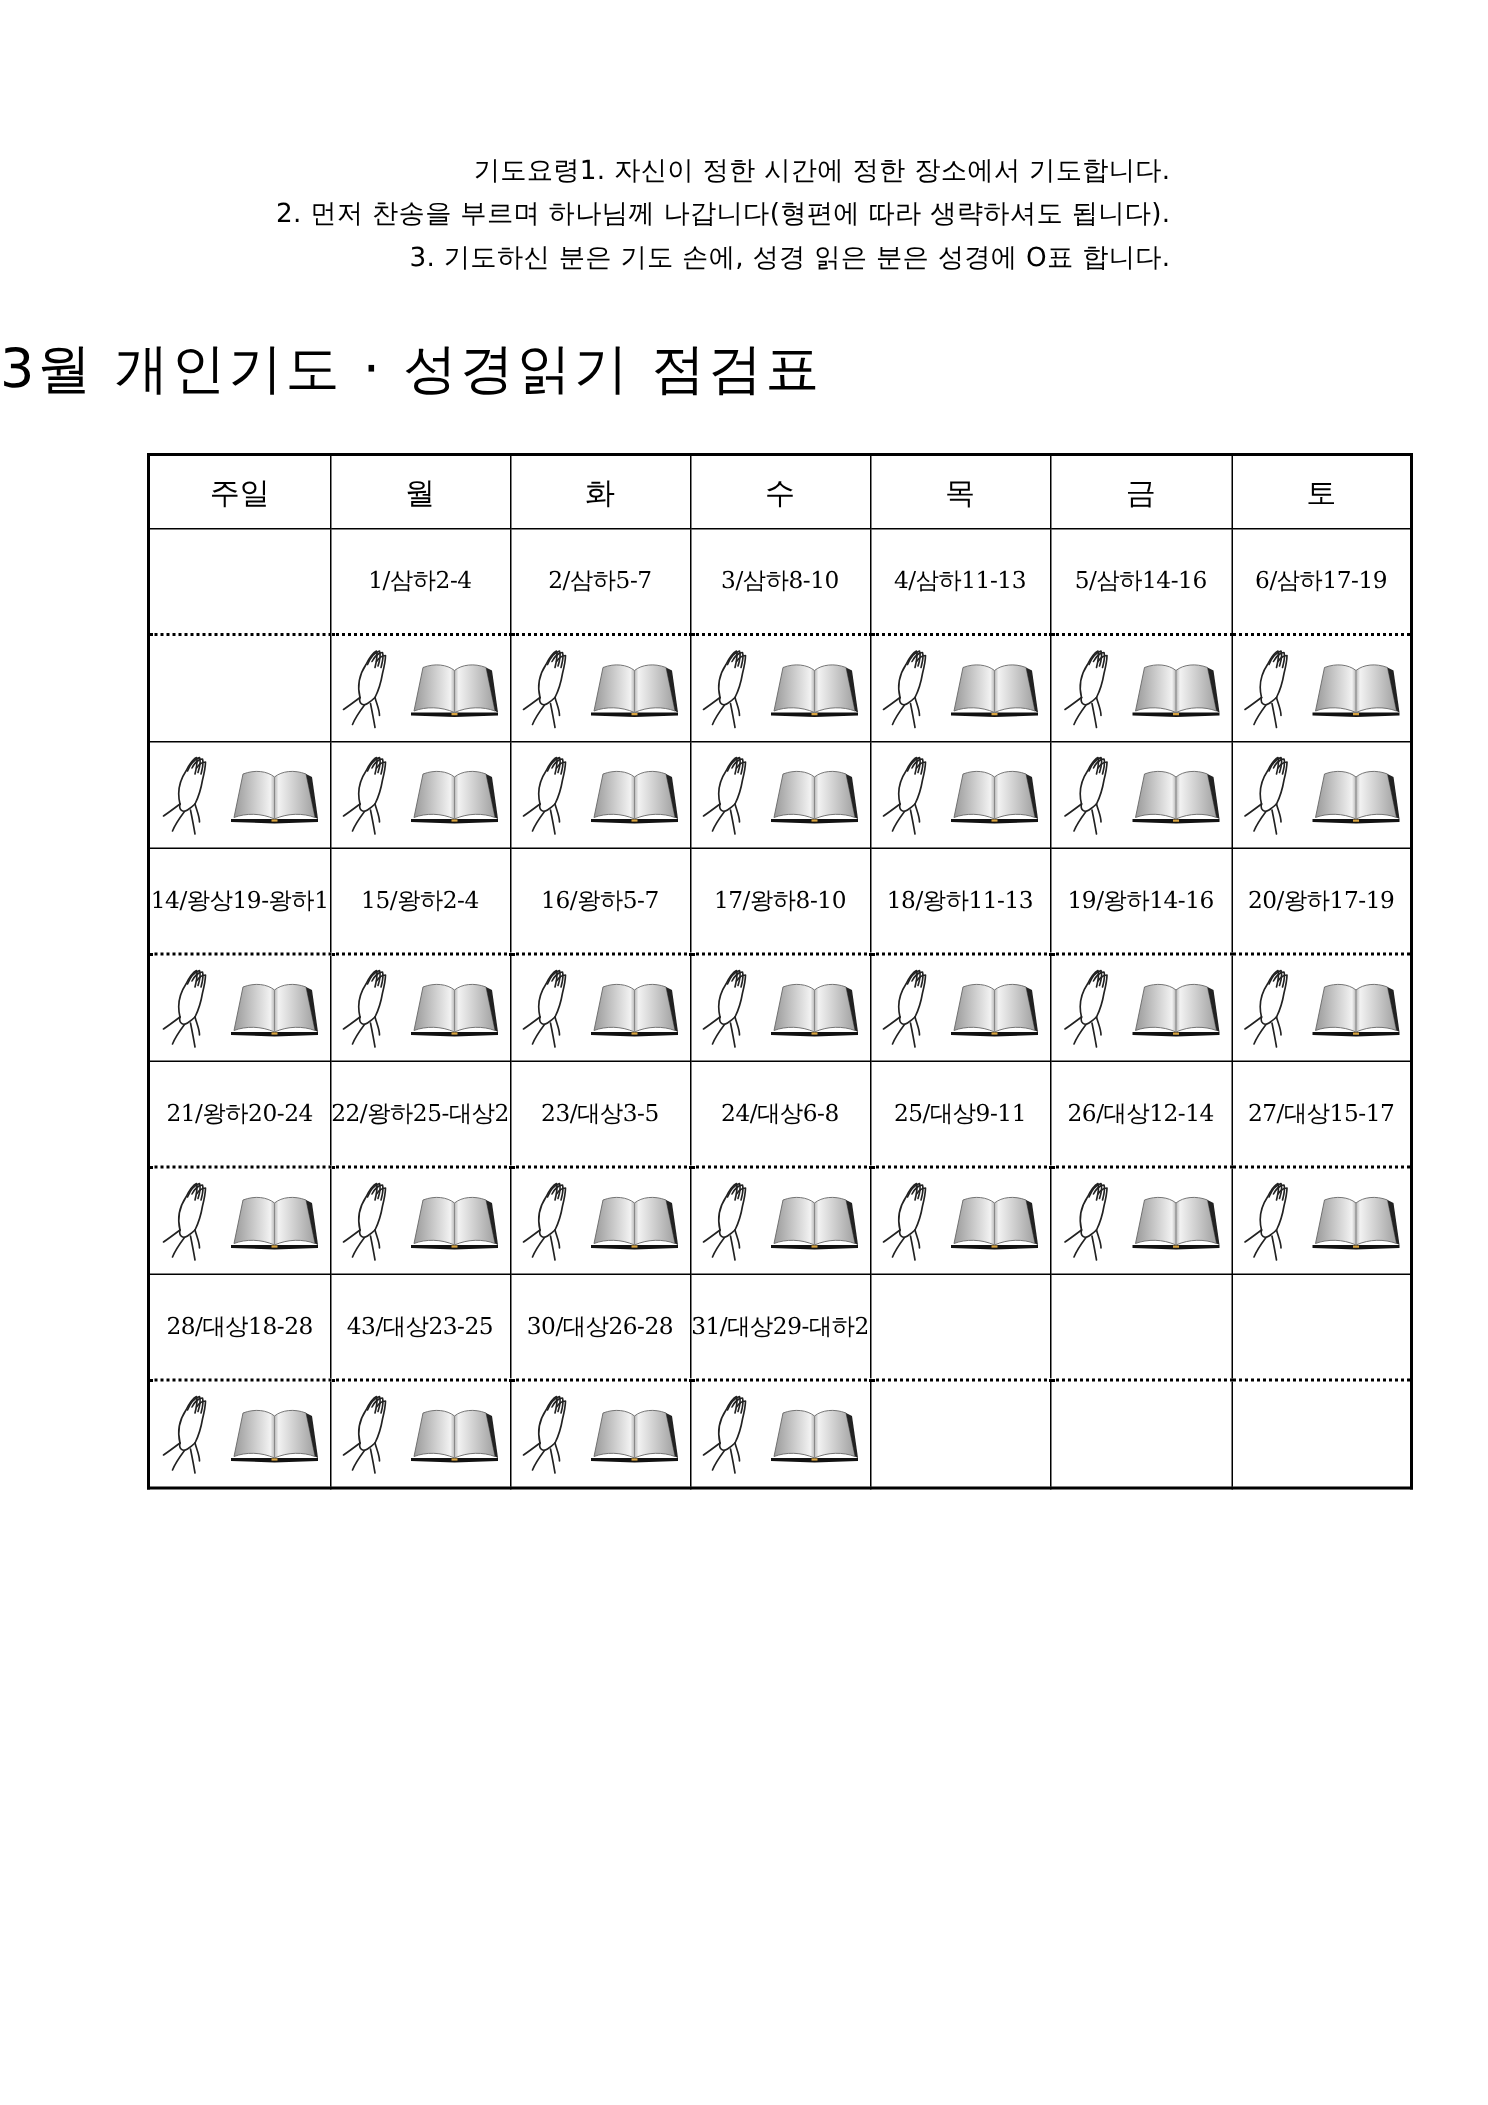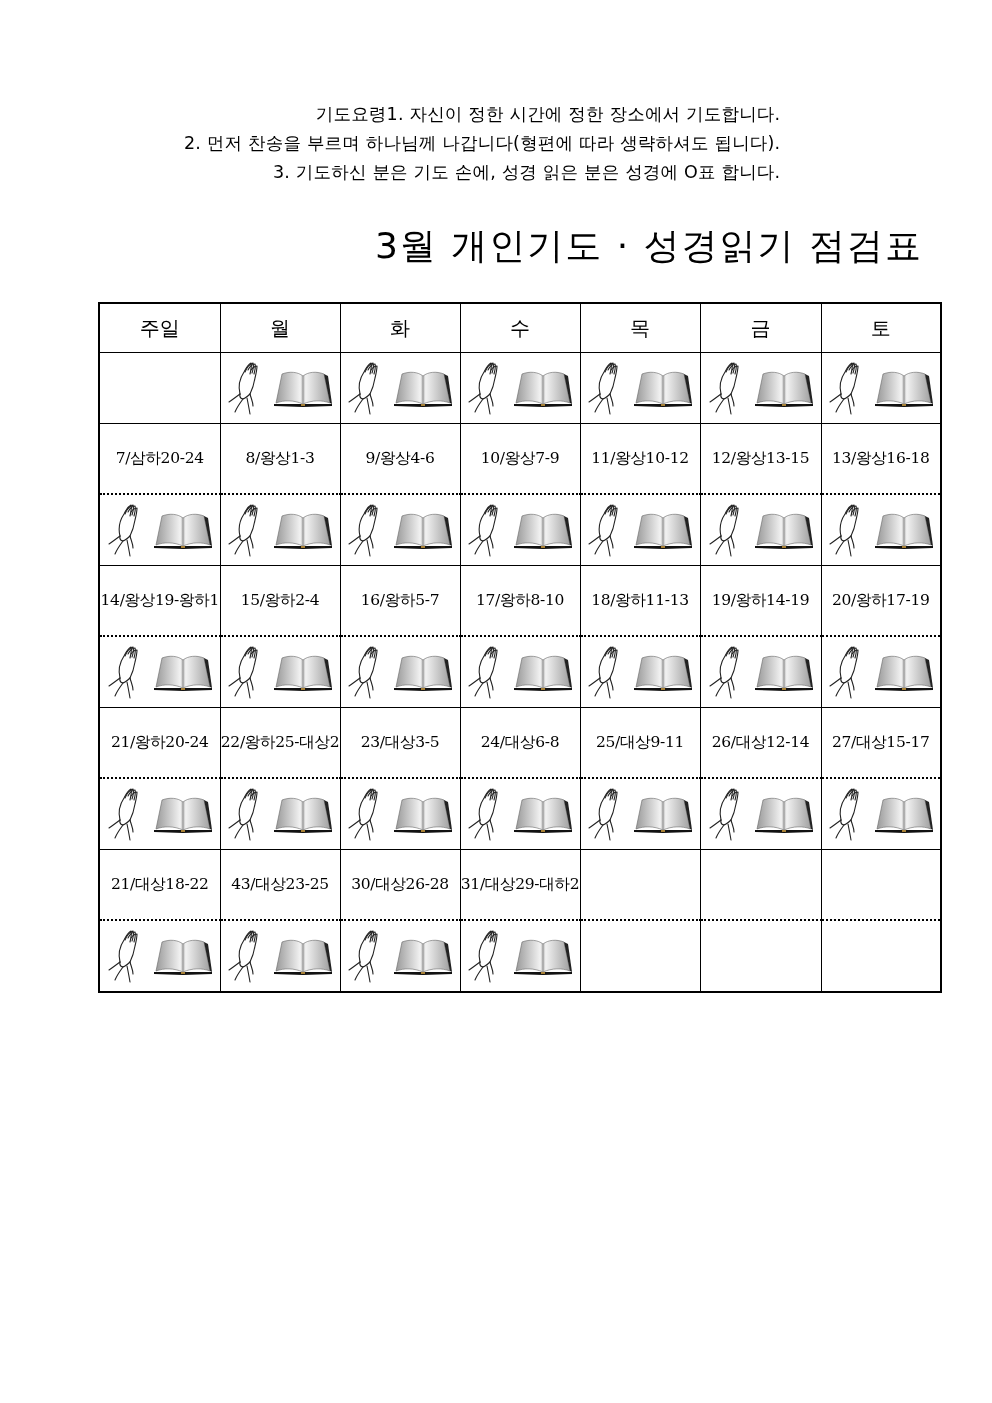--- a/index.html
+++ b/index.html
@@ -1,21 +1,21 @@
 <!DOCTYPE html>
 <html><head>
 <meta charset="utf-8">
 <style>
   html, body { margin:0; padding:0; background:#ffffff; }
   body { width:992px; height:1403px; position:relative; font-family:"DejaVu Sans", sans-serif; color:#000; overflow:hidden; }
   .instructions { position:absolute; left:94px; top:100px; font-size:17.5px; line-height:29px; letter-spacing:0.2px;text-align:right; }
   .instr-line { white-space:nowrap; height:29px; }
   .instr-label { display:inline-block; width:90px; }
   .instr-indent { display:inline-block; width:90px; }
-  .title { position:absolute; left:0; width:923px; top:222px; text-align:right; font-size:36px; letter-spacing:2px; font-family:"DejaVu Sans", sans-serif; }
+  .title { position:absolute; left:0; width:923px; top:222px; text-align:left; font-size:36px; letter-spacing:2px; font-family:"DejaVu Sans", sans-serif; }
   table.plan { position:absolute; left:98px; top:302px; border-collapse:collapse; border:2.5px solid #000; table-layout:fixed; }
   table.plan td, table.plan th { border-left:1.5px solid #000; border-right:1.5px solid #000; padding:0; text-align:center; vertical-align:middle; }
   th.dayh { height:48px; font-weight:normal; font-size:20px; border-bottom:1.5px solid #000; font-family:"DejaVu Serif", serif; }
   td.txt { height:69px; font-family:"DejaVu Serif", serif; font-size:15.5px; white-space:nowrap; overflow:hidden; border-top:1.5px solid #000; border-bottom:2px dotted #000; letter-spacing:-0.3px; }
   td.ico { height:70px; border-bottom:1.5px solid #000; }
   .icons { display:flex; align-items:center; justify-content:center; gap:6px; }
   .hands { width:40px; height:56px; }
   .book { width:62px; height:40px; }
 </style>
 </head>
@@ -45,228 +45,228 @@
       <th class="dayh">월</th>
       <th class="dayh">화</th>
       <th class="dayh">수</th>
       <th class="dayh">목</th>
       <th class="dayh">금</th>
       <th class="dayh">토</th>
     </tr>
   </thead>
   <tbody id="weeks-body">
       <tr>
-        <td class="ico"></td>
-        <td class="ico">
-  <div class="icons">
-    <svg class="hands" viewBox="0 0 40 56">
-      <g fill="none" stroke="#222" stroke-width="1.1" stroke-linecap="round" stroke-linejoin="round">
-        <path d="M14 34 C12 26 14 18 18 12 C20 8 23 4 25 3 C26 6 25 10 24 14"></path>
-        <path d="M19 12 C21 7 24 4 27 3 C28 6 27 10 26 13"></path>
-        <path d="M22 10 C24 6 27 4 29 4 C30 7 29 10 28 14"></path>
-        <path d="M25 10 C27 7 29 6 31 6 C31 10 30 14 29 18 C28 24 26 30 24 34"></path>
-        <path d="M14 34 C13 38 16 40 19 38 C22 36 24 34 24 34"></path>
-        <path d="M14 34 C10 37 6 40 3 42"></path>
-        <path d="M17 39 C14 43 11 47 9 52"></path>
-        <path d="M21 38 C22 43 23 48 24 54"></path>
-        <path d="M24 34 C25 38 27 42 27 46"></path>
-      </g>
-    </svg>
-    <svg class="book" viewBox="0 0 62 40">
-      <defs>
-        <linearGradient id="pg" x1="0" y1="0" x2="1" y2="0">
-          <stop offset="0" stop-color="#9a9a9a"></stop>
-          <stop offset="0.45" stop-color="#f2f2f2"></stop>
-          <stop offset="0.5" stop-color="#b8b8b8"></stop>
-          <stop offset="0.55" stop-color="#f2f2f2"></stop>
-          <stop offset="1" stop-color="#a0a0a0"></stop>
-        </linearGradient>
-      </defs>
-      <path d="M2 36 L31 36 L60 36 L60 38 L31 39 L2 38 Z" fill="#111"></path>
-      <path d="M4 35 L10 6 C18 3 26 4 31 8 C36 4 44 3 52 6 L58 35 C50 32 40 32 31 36 C22 32 12 32 4 35 Z" fill="url(#pg)" stroke="#666" stroke-width="0.6"></path>
-      <path d="M31 8 L31 36" stroke="#888" stroke-width="0.7"></path>
-      <path d="M58 35 L60 36 L56 8 L52 6 Z" fill="#222"></path>
-      <path d="M29 37 L33 37" stroke="#d9a441" stroke-width="1.5"></path>
-    </svg>
-  </div>
-</td>
-        <td class="ico">
-  <div class="icons">
-    <svg class="hands" viewBox="0 0 40 56">
-      <g fill="none" stroke="#222" stroke-width="1.1" stroke-linecap="round" stroke-linejoin="round">
-        <path d="M14 34 C12 26 14 18 18 12 C20 8 23 4 25 3 C26 6 25 10 24 14"></path>
-        <path d="M19 12 C21 7 24 4 27 3 C28 6 27 10 26 13"></path>
-        <path d="M22 10 C24 6 27 4 29 4 C30 7 29 10 28 14"></path>
-        <path d="M25 10 C27 7 29 6 31 6 C31 10 30 14 29 18 C28 24 26 30 24 34"></path>
-        <path d="M14 34 C13 38 16 40 19 38 C22 36 24 34 24 34"></path>
-        <path d="M14 34 C10 37 6 40 3 42"></path>
-        <path d="M17 39 C14 43 11 47 9 52"></path>
-        <path d="M21 38 C22 43 23 48 24 54"></path>
-        <path d="M24 34 C25 38 27 42 27 46"></path>
-      </g>
-    </svg>
-    <svg class="book" viewBox="0 0 62 40">
-      <defs>
-        <linearGradient id="pg" x1="0" y1="0" x2="1" y2="0">
-          <stop offset="0" stop-color="#9a9a9a"></stop>
-          <stop offset="0.45" stop-color="#f2f2f2"></stop>
-          <stop offset="0.5" stop-color="#b8b8b8"></stop>
-          <stop offset="0.55" stop-color="#f2f2f2"></stop>
-          <stop offset="1" stop-color="#a0a0a0"></stop>
-        </linearGradient>
-      </defs>
-      <path d="M2 36 L31 36 L60 36 L60 38 L31 39 L2 38 Z" fill="#111"></path>
-      <path d="M4 35 L10 6 C18 3 26 4 31 8 C36 4 44 3 52 6 L58 35 C50 32 40 32 31 36 C22 32 12 32 4 35 Z" fill="url(#pg)" stroke="#666" stroke-width="0.6"></path>
-      <path d="M31 8 L31 36" stroke="#888" stroke-width="0.7"></path>
-      <path d="M58 35 L60 36 L56 8 L52 6 Z" fill="#222"></path>
-      <path d="M29 37 L33 37" stroke="#d9a441" stroke-width="1.5"></path>
-    </svg>
-  </div>
-</td>
-        <td class="ico">
-  <div class="icons">
-    <svg class="hands" viewBox="0 0 40 56">
-      <g fill="none" stroke="#222" stroke-width="1.1" stroke-linecap="round" stroke-linejoin="round">
-        <path d="M14 34 C12 26 14 18 18 12 C20 8 23 4 25 3 C26 6 25 10 24 14"></path>
-        <path d="M19 12 C21 7 24 4 27 3 C28 6 27 10 26 13"></path>
-        <path d="M22 10 C24 6 27 4 29 4 C30 7 29 10 28 14"></path>
-        <path d="M25 10 C27 7 29 6 31 6 C31 10 30 14 29 18 C28 24 26 30 24 34"></path>
-        <path d="M14 34 C13 38 16 40 19 38 C22 36 24 34 24 34"></path>
-        <path d="M14 34 C10 37 6 40 3 42"></path>
-        <path d="M17 39 C14 43 11 47 9 52"></path>
-        <path d="M21 38 C22 43 23 48 24 54"></path>
-        <path d="M24 34 C25 38 27 42 27 46"></path>
-      </g>
-    </svg>
-    <svg class="book" viewBox="0 0 62 40">
-      <defs>
-        <linearGradient id="pg" x1="0" y1="0" x2="1" y2="0">
-          <stop offset="0" stop-color="#9a9a9a"></stop>
-          <stop offset="0.45" stop-color="#f2f2f2"></stop>
-          <stop offset="0.5" stop-color="#b8b8b8"></stop>
-          <stop offset="0.55" stop-color="#f2f2f2"></stop>
-          <stop offset="1" stop-color="#a0a0a0"></stop>
-        </linearGradient>
-      </defs>
-      <path d="M2 36 L31 36 L60 36 L60 38 L31 39 L2 38 Z" fill="#111"></path>
-      <path d="M4 35 L10 6 C18 3 26 4 31 8 C36 4 44 3 52 6 L58 35 C50 32 40 32 31 36 C22 32 12 32 4 35 Z" fill="url(#pg)" stroke="#666" stroke-width="0.6"></path>
-      <path d="M31 8 L31 36" stroke="#888" stroke-width="0.7"></path>
-      <path d="M58 35 L60 36 L56 8 L52 6 Z" fill="#222"></path>
-      <path d="M29 37 L33 37" stroke="#d9a441" stroke-width="1.5"></path>
-    </svg>
-  </div>
-</td>
-        <td class="ico">
-  <div class="icons">
-    <svg class="hands" viewBox="0 0 40 56">
-      <g fill="none" stroke="#222" stroke-width="1.1" stroke-linecap="round" stroke-linejoin="round">
-        <path d="M14 34 C12 26 14 18 18 12 C20 8 23 4 25 3 C26 6 25 10 24 14"></path>
-        <path d="M19 12 C21 7 24 4 27 3 C28 6 27 10 26 13"></path>
-        <path d="M22 10 C24 6 27 4 29 4 C30 7 29 10 28 14"></path>
-        <path d="M25 10 C27 7 29 6 31 6 C31 10 30 14 29 18 C28 24 26 30 24 34"></path>
-        <path d="M14 34 C13 38 16 40 19 38 C22 36 24 34 24 34"></path>
-        <path d="M14 34 C10 37 6 40 3 42"></path>
-        <path d="M17 39 C14 43 11 47 9 52"></path>
-        <path d="M21 38 C22 43 23 48 24 54"></path>
-        <path d="M24 34 C25 38 27 42 27 46"></path>
-      </g>
-    </svg>
-    <svg class="book" viewBox="0 0 62 40">
-      <defs>
-        <linearGradient id="pg" x1="0" y1="0" x2="1" y2="0">
-          <stop offset="0" stop-color="#9a9a9a"></stop>
-          <stop offset="0.45" stop-color="#f2f2f2"></stop>
-          <stop offset="0.5" stop-color="#b8b8b8"></stop>
-          <stop offset="0.55" stop-color="#f2f2f2"></stop>
-          <stop offset="1" stop-color="#a0a0a0"></stop>
-        </linearGradient>
-      </defs>
-      <path d="M2 36 L31 36 L60 36 L60 38 L31 39 L2 38 Z" fill="#111"></path>
-      <path d="M4 35 L10 6 C18 3 26 4 31 8 C36 4 44 3 52 6 L58 35 C50 32 40 32 31 36 C22 32 12 32 4 35 Z" fill="url(#pg)" stroke="#666" stroke-width="0.6"></path>
-      <path d="M31 8 L31 36" stroke="#888" stroke-width="0.7"></path>
-      <path d="M58 35 L60 36 L56 8 L52 6 Z" fill="#222"></path>
-      <path d="M29 37 L33 37" stroke="#d9a441" stroke-width="1.5"></path>
-    </svg>
-  </div>
-</td>
-        <td class="ico">
-  <div class="icons">
-    <svg class="hands" viewBox="0 0 40 56">
-      <g fill="none" stroke="#222" stroke-width="1.1" stroke-linecap="round" stroke-linejoin="round">
-        <path d="M14 34 C12 26 14 18 18 12 C20 8 23 4 25 3 C26 6 25 10 24 14"></path>
-        <path d="M19 12 C21 7 24 4 27 3 C28 6 27 10 26 13"></path>
-        <path d="M22 10 C24 6 27 4 29 4 C30 7 29 10 28 14"></path>
-        <path d="M25 10 C27 7 29 6 31 6 C31 10 30 14 29 18 C28 24 26 30 24 34"></path>
-        <path d="M14 34 C13 38 16 40 19 38 C22 36 24 34 24 34"></path>
-        <path d="M14 34 C10 37 6 40 3 42"></path>
-        <path d="M17 39 C14 43 11 47 9 52"></path>
-        <path d="M21 38 C22 43 23 48 24 54"></path>
-        <path d="M24 34 C25 38 27 42 27 46"></path>
-      </g>
-    </svg>
-    <svg class="book" viewBox="0 0 62 40">
-      <defs>
-        <linearGradient id="pg" x1="0" y1="0" x2="1" y2="0">
-          <stop offset="0" stop-color="#9a9a9a"></stop>
-          <stop offset="0.45" stop-color="#f2f2f2"></stop>
-          <stop offset="0.5" stop-color="#b8b8b8"></stop>
-          <stop offset="0.55" stop-color="#f2f2f2"></stop>
-          <stop offset="1" stop-color="#a0a0a0"></stop>
-        </linearGradient>
-      </defs>
-      <path d="M2 36 L31 36 L60 36 L60 38 L31 39 L2 38 Z" fill="#111"></path>
-      <path d="M4 35 L10 6 C18 3 26 4 31 8 C36 4 44 3 52 6 L58 35 C50 32 40 32 31 36 C22 32 12 32 4 35 Z" fill="url(#pg)" stroke="#666" stroke-width="0.6"></path>
-      <path d="M31 8 L31 36" stroke="#888" stroke-width="0.7"></path>
-      <path d="M58 35 L60 36 L56 8 L52 6 Z" fill="#222"></path>
-      <path d="M29 37 L33 37" stroke="#d9a441" stroke-width="1.5"></path>
-    </svg>
-  </div>
-</td>
-        <td class="ico">
-  <div class="icons">
-    <svg class="hands" viewBox="0 0 40 56">
-      <g fill="none" stroke="#222" stroke-width="1.1" stroke-linecap="round" stroke-linejoin="round">
-        <path d="M14 34 C12 26 14 18 18 12 C20 8 23 4 25 3 C26 6 25 10 24 14"></path>
-        <path d="M19 12 C21 7 24 4 27 3 C28 6 27 10 26 13"></path>
-        <path d="M22 10 C24 6 27 4 29 4 C30 7 29 10 28 14"></path>
-        <path d="M25 10 C27 7 29 6 31 6 C31 10 30 14 29 18 C28 24 26 30 24 34"></path>
-        <path d="M14 34 C13 38 16 40 19 38 C22 36 24 34 24 34"></path>
-        <path d="M14 34 C10 37 6 40 3 42"></path>
-        <path d="M17 39 C14 43 11 47 9 52"></path>
-        <path d="M21 38 C22 43 23 48 24 54"></path>
-        <path d="M24 34 C25 38 27 42 27 46"></path>
-      </g>
-    </svg>
-    <svg class="book" viewBox="0 0 62 40">
-      <defs>
-        <linearGradient id="pg" x1="0" y1="0" x2="1" y2="0">
-          <stop offset="0" stop-color="#9a9a9a"></stop>
-          <stop offset="0.45" stop-color="#f2f2f2"></stop>
-          <stop offset="0.5" stop-color="#b8b8b8"></stop>
-          <stop offset="0.55" stop-color="#f2f2f2"></stop>
-          <stop offset="1" stop-color="#a0a0a0"></stop>
-        </linearGradient>
-      </defs>
-      <path d="M2 36 L31 36 L60 36 L60 38 L31 39 L2 38 Z" fill="#111"></path>
-      <path d="M4 35 L10 6 C18 3 26 4 31 8 C36 4 44 3 52 6 L58 35 C50 32 40 32 31 36 C22 32 12 32 4 35 Z" fill="url(#pg)" stroke="#666" stroke-width="0.6"></path>
-      <path d="M31 8 L31 36" stroke="#888" stroke-width="0.7"></path>
-      <path d="M58 35 L60 36 L56 8 L52 6 Z" fill="#222"></path>
-      <path d="M29 37 L33 37" stroke="#d9a441" stroke-width="1.5"></path>
-    </svg>
-  </div>
-</td>
+        <td class="txt"></td>
+        <td class="txt">1/삼하2-4</td>
+        <td class="txt">2/삼하5-7</td>
+        <td class="txt">3/삼하8-10</td>
+        <td class="txt">4/삼하11-13</td>
+        <td class="txt">5/삼하14-16</td>
+        <td class="txt">6/삼하17-19</td>
       </tr>
       <tr>
-        <td class="txt">7/삼하20-24</td>
-        <td class="txt">8/왕상1-3</td>
-        <td class="txt">9/왕상4-6</td>
-        <td class="txt">10/왕상7-9</td>
-        <td class="txt">11/왕상10-12</td>
-        <td class="txt">12/왕상13-15</td>
-        <td class="txt">13/왕상16-18</td>
+        <td class="ico"></td>
+        <td class="ico">
+  <div class="icons">
+    <svg class="hands" viewBox="0 0 40 56">
+      <g fill="none" stroke="#222" stroke-width="1.1" stroke-linecap="round" stroke-linejoin="round">
+        <path d="M14 34 C12 26 14 18 18 12 C20 8 23 4 25 3 C26 6 25 10 24 14"></path>
+        <path d="M19 12 C21 7 24 4 27 3 C28 6 27 10 26 13"></path>
+        <path d="M22 10 C24 6 27 4 29 4 C30 7 29 10 28 14"></path>
+        <path d="M25 10 C27 7 29 6 31 6 C31 10 30 14 29 18 C28 24 26 30 24 34"></path>
+        <path d="M14 34 C13 38 16 40 19 38 C22 36 24 34 24 34"></path>
+        <path d="M14 34 C10 37 6 40 3 42"></path>
+        <path d="M17 39 C14 43 11 47 9 52"></path>
+        <path d="M21 38 C22 43 23 48 24 54"></path>
+        <path d="M24 34 C25 38 27 42 27 46"></path>
+      </g>
+    </svg>
+    <svg class="book" viewBox="0 0 62 40">
+      <defs>
+        <linearGradient id="pg" x1="0" y1="0" x2="1" y2="0">
+          <stop offset="0" stop-color="#9a9a9a"></stop>
+          <stop offset="0.45" stop-color="#f2f2f2"></stop>
+          <stop offset="0.5" stop-color="#b8b8b8"></stop>
+          <stop offset="0.55" stop-color="#f2f2f2"></stop>
+          <stop offset="1" stop-color="#a0a0a0"></stop>
+        </linearGradient>
+      </defs>
+      <path d="M2 36 L31 36 L60 36 L60 38 L31 39 L2 38 Z" fill="#111"></path>
+      <path d="M4 35 L10 6 C18 3 26 4 31 8 C36 4 44 3 52 6 L58 35 C50 32 40 32 31 36 C22 32 12 32 4 35 Z" fill="url(#pg)" stroke="#666" stroke-width="0.6"></path>
+      <path d="M31 8 L31 36" stroke="#888" stroke-width="0.7"></path>
+      <path d="M58 35 L60 36 L56 8 L52 6 Z" fill="#222"></path>
+      <path d="M29 37 L33 37" stroke="#d9a441" stroke-width="1.5"></path>
+    </svg>
+  </div>
+</td>
+        <td class="ico">
+  <div class="icons">
+    <svg class="hands" viewBox="0 0 40 56">
+      <g fill="none" stroke="#222" stroke-width="1.1" stroke-linecap="round" stroke-linejoin="round">
+        <path d="M14 34 C12 26 14 18 18 12 C20 8 23 4 25 3 C26 6 25 10 24 14"></path>
+        <path d="M19 12 C21 7 24 4 27 3 C28 6 27 10 26 13"></path>
+        <path d="M22 10 C24 6 27 4 29 4 C30 7 29 10 28 14"></path>
+        <path d="M25 10 C27 7 29 6 31 6 C31 10 30 14 29 18 C28 24 26 30 24 34"></path>
+        <path d="M14 34 C13 38 16 40 19 38 C22 36 24 34 24 34"></path>
+        <path d="M14 34 C10 37 6 40 3 42"></path>
+        <path d="M17 39 C14 43 11 47 9 52"></path>
+        <path d="M21 38 C22 43 23 48 24 54"></path>
+        <path d="M24 34 C25 38 27 42 27 46"></path>
+      </g>
+    </svg>
+    <svg class="book" viewBox="0 0 62 40">
+      <defs>
+        <linearGradient id="pg" x1="0" y1="0" x2="1" y2="0">
+          <stop offset="0" stop-color="#9a9a9a"></stop>
+          <stop offset="0.45" stop-color="#f2f2f2"></stop>
+          <stop offset="0.5" stop-color="#b8b8b8"></stop>
+          <stop offset="0.55" stop-color="#f2f2f2"></stop>
+          <stop offset="1" stop-color="#a0a0a0"></stop>
+        </linearGradient>
+      </defs>
+      <path d="M2 36 L31 36 L60 36 L60 38 L31 39 L2 38 Z" fill="#111"></path>
+      <path d="M4 35 L10 6 C18 3 26 4 31 8 C36 4 44 3 52 6 L58 35 C50 32 40 32 31 36 C22 32 12 32 4 35 Z" fill="url(#pg)" stroke="#666" stroke-width="0.6"></path>
+      <path d="M31 8 L31 36" stroke="#888" stroke-width="0.7"></path>
+      <path d="M58 35 L60 36 L56 8 L52 6 Z" fill="#222"></path>
+      <path d="M29 37 L33 37" stroke="#d9a441" stroke-width="1.5"></path>
+    </svg>
+  </div>
+</td>
+        <td class="ico">
+  <div class="icons">
+    <svg class="hands" viewBox="0 0 40 56">
+      <g fill="none" stroke="#222" stroke-width="1.1" stroke-linecap="round" stroke-linejoin="round">
+        <path d="M14 34 C12 26 14 18 18 12 C20 8 23 4 25 3 C26 6 25 10 24 14"></path>
+        <path d="M19 12 C21 7 24 4 27 3 C28 6 27 10 26 13"></path>
+        <path d="M22 10 C24 6 27 4 29 4 C30 7 29 10 28 14"></path>
+        <path d="M25 10 C27 7 29 6 31 6 C31 10 30 14 29 18 C28 24 26 30 24 34"></path>
+        <path d="M14 34 C13 38 16 40 19 38 C22 36 24 34 24 34"></path>
+        <path d="M14 34 C10 37 6 40 3 42"></path>
+        <path d="M17 39 C14 43 11 47 9 52"></path>
+        <path d="M21 38 C22 43 23 48 24 54"></path>
+        <path d="M24 34 C25 38 27 42 27 46"></path>
+      </g>
+    </svg>
+    <svg class="book" viewBox="0 0 62 40">
+      <defs>
+        <linearGradient id="pg" x1="0" y1="0" x2="1" y2="0">
+          <stop offset="0" stop-color="#9a9a9a"></stop>
+          <stop offset="0.45" stop-color="#f2f2f2"></stop>
+          <stop offset="0.5" stop-color="#b8b8b8"></stop>
+          <stop offset="0.55" stop-color="#f2f2f2"></stop>
+          <stop offset="1" stop-color="#a0a0a0"></stop>
+        </linearGradient>
+      </defs>
+      <path d="M2 36 L31 36 L60 36 L60 38 L31 39 L2 38 Z" fill="#111"></path>
+      <path d="M4 35 L10 6 C18 3 26 4 31 8 C36 4 44 3 52 6 L58 35 C50 32 40 32 31 36 C22 32 12 32 4 35 Z" fill="url(#pg)" stroke="#666" stroke-width="0.6"></path>
+      <path d="M31 8 L31 36" stroke="#888" stroke-width="0.7"></path>
+      <path d="M58 35 L60 36 L56 8 L52 6 Z" fill="#222"></path>
+      <path d="M29 37 L33 37" stroke="#d9a441" stroke-width="1.5"></path>
+    </svg>
+  </div>
+</td>
+        <td class="ico">
+  <div class="icons">
+    <svg class="hands" viewBox="0 0 40 56">
+      <g fill="none" stroke="#222" stroke-width="1.1" stroke-linecap="round" stroke-linejoin="round">
+        <path d="M14 34 C12 26 14 18 18 12 C20 8 23 4 25 3 C26 6 25 10 24 14"></path>
+        <path d="M19 12 C21 7 24 4 27 3 C28 6 27 10 26 13"></path>
+        <path d="M22 10 C24 6 27 4 29 4 C30 7 29 10 28 14"></path>
+        <path d="M25 10 C27 7 29 6 31 6 C31 10 30 14 29 18 C28 24 26 30 24 34"></path>
+        <path d="M14 34 C13 38 16 40 19 38 C22 36 24 34 24 34"></path>
+        <path d="M14 34 C10 37 6 40 3 42"></path>
+        <path d="M17 39 C14 43 11 47 9 52"></path>
+        <path d="M21 38 C22 43 23 48 24 54"></path>
+        <path d="M24 34 C25 38 27 42 27 46"></path>
+      </g>
+    </svg>
+    <svg class="book" viewBox="0 0 62 40">
+      <defs>
+        <linearGradient id="pg" x1="0" y1="0" x2="1" y2="0">
+          <stop offset="0" stop-color="#9a9a9a"></stop>
+          <stop offset="0.45" stop-color="#f2f2f2"></stop>
+          <stop offset="0.5" stop-color="#b8b8b8"></stop>
+          <stop offset="0.55" stop-color="#f2f2f2"></stop>
+          <stop offset="1" stop-color="#a0a0a0"></stop>
+        </linearGradient>
+      </defs>
+      <path d="M2 36 L31 36 L60 36 L60 38 L31 39 L2 38 Z" fill="#111"></path>
+      <path d="M4 35 L10 6 C18 3 26 4 31 8 C36 4 44 3 52 6 L58 35 C50 32 40 32 31 36 C22 32 12 32 4 35 Z" fill="url(#pg)" stroke="#666" stroke-width="0.6"></path>
+      <path d="M31 8 L31 36" stroke="#888" stroke-width="0.7"></path>
+      <path d="M58 35 L60 36 L56 8 L52 6 Z" fill="#222"></path>
+      <path d="M29 37 L33 37" stroke="#d9a441" stroke-width="1.5"></path>
+    </svg>
+  </div>
+</td>
+        <td class="ico">
+  <div class="icons">
+    <svg class="hands" viewBox="0 0 40 56">
+      <g fill="none" stroke="#222" stroke-width="1.1" stroke-linecap="round" stroke-linejoin="round">
+        <path d="M14 34 C12 26 14 18 18 12 C20 8 23 4 25 3 C26 6 25 10 24 14"></path>
+        <path d="M19 12 C21 7 24 4 27 3 C28 6 27 10 26 13"></path>
+        <path d="M22 10 C24 6 27 4 29 4 C30 7 29 10 28 14"></path>
+        <path d="M25 10 C27 7 29 6 31 6 C31 10 30 14 29 18 C28 24 26 30 24 34"></path>
+        <path d="M14 34 C13 38 16 40 19 38 C22 36 24 34 24 34"></path>
+        <path d="M14 34 C10 37 6 40 3 42"></path>
+        <path d="M17 39 C14 43 11 47 9 52"></path>
+        <path d="M21 38 C22 43 23 48 24 54"></path>
+        <path d="M24 34 C25 38 27 42 27 46"></path>
+      </g>
+    </svg>
+    <svg class="book" viewBox="0 0 62 40">
+      <defs>
+        <linearGradient id="pg" x1="0" y1="0" x2="1" y2="0">
+          <stop offset="0" stop-color="#9a9a9a"></stop>
+          <stop offset="0.45" stop-color="#f2f2f2"></stop>
+          <stop offset="0.5" stop-color="#b8b8b8"></stop>
+          <stop offset="0.55" stop-color="#f2f2f2"></stop>
+          <stop offset="1" stop-color="#a0a0a0"></stop>
+        </linearGradient>
+      </defs>
+      <path d="M2 36 L31 36 L60 36 L60 38 L31 39 L2 38 Z" fill="#111"></path>
+      <path d="M4 35 L10 6 C18 3 26 4 31 8 C36 4 44 3 52 6 L58 35 C50 32 40 32 31 36 C22 32 12 32 4 35 Z" fill="url(#pg)" stroke="#666" stroke-width="0.6"></path>
+      <path d="M31 8 L31 36" stroke="#888" stroke-width="0.7"></path>
+      <path d="M58 35 L60 36 L56 8 L52 6 Z" fill="#222"></path>
+      <path d="M29 37 L33 37" stroke="#d9a441" stroke-width="1.5"></path>
+    </svg>
+  </div>
+</td>
+        <td class="ico">
+  <div class="icons">
+    <svg class="hands" viewBox="0 0 40 56">
+      <g fill="none" stroke="#222" stroke-width="1.1" stroke-linecap="round" stroke-linejoin="round">
+        <path d="M14 34 C12 26 14 18 18 12 C20 8 23 4 25 3 C26 6 25 10 24 14"></path>
+        <path d="M19 12 C21 7 24 4 27 3 C28 6 27 10 26 13"></path>
+        <path d="M22 10 C24 6 27 4 29 4 C30 7 29 10 28 14"></path>
+        <path d="M25 10 C27 7 29 6 31 6 C31 10 30 14 29 18 C28 24 26 30 24 34"></path>
+        <path d="M14 34 C13 38 16 40 19 38 C22 36 24 34 24 34"></path>
+        <path d="M14 34 C10 37 6 40 3 42"></path>
+        <path d="M17 39 C14 43 11 47 9 52"></path>
+        <path d="M21 38 C22 43 23 48 24 54"></path>
+        <path d="M24 34 C25 38 27 42 27 46"></path>
+      </g>
+    </svg>
+    <svg class="book" viewBox="0 0 62 40">
+      <defs>
+        <linearGradient id="pg" x1="0" y1="0" x2="1" y2="0">
+          <stop offset="0" stop-color="#9a9a9a"></stop>
+          <stop offset="0.45" stop-color="#f2f2f2"></stop>
+          <stop offset="0.5" stop-color="#b8b8b8"></stop>
+          <stop offset="0.55" stop-color="#f2f2f2"></stop>
+          <stop offset="1" stop-color="#a0a0a0"></stop>
+        </linearGradient>
+      </defs>
+      <path d="M2 36 L31 36 L60 36 L60 38 L31 39 L2 38 Z" fill="#111"></path>
+      <path d="M4 35 L10 6 C18 3 26 4 31 8 C36 4 44 3 52 6 L58 35 C50 32 40 32 31 36 C22 32 12 32 4 35 Z" fill="url(#pg)" stroke="#666" stroke-width="0.6"></path>
+      <path d="M31 8 L31 36" stroke="#888" stroke-width="0.7"></path>
+      <path d="M58 35 L60 36 L56 8 L52 6 Z" fill="#222"></path>
+      <path d="M29 37 L33 37" stroke="#d9a441" stroke-width="1.5"></path>
+    </svg>
+  </div>
+</td>
       </tr>
       <tr>
         <td class="ico">
   <div class="icons">
     <svg class="hands" viewBox="0 0 40 56">
       <g fill="none" stroke="#222" stroke-width="1.1" stroke-linecap="round" stroke-linejoin="round">
         <path d="M14 34 C12 26 14 18 18 12 C20 8 23 4 25 3 C26 6 25 10 24 14"></path>
         <path d="M19 12 C21 7 24 4 27 3 C28 6 27 10 26 13"></path>
         <path d="M22 10 C24 6 27 4 29 4 C30 7 29 10 28 14"></path>
         <path d="M25 10 C27 7 29 6 31 6 C31 10 30 14 29 18 C28 24 26 30 24 34"></path>
@@ -493,21 +493,21 @@
     </svg>
   </div>
 </td>
       </tr>
       <tr>
         <td class="txt">14/왕상19-왕하1</td>
         <td class="txt">15/왕하2-4</td>
         <td class="txt">16/왕하5-7</td>
         <td class="txt">17/왕하8-10</td>
         <td class="txt">18/왕하11-13</td>
-        <td class="txt">19/왕하14-19</td>
+        <td class="txt">19/왕하14-16</td>
         <td class="txt">20/왕하17-19</td>
       </tr>
       <tr>
         <td class="ico">
   <div class="icons">
     <svg class="hands" viewBox="0 0 40 56">
       <g fill="none" stroke="#222" stroke-width="1.1" stroke-linecap="round" stroke-linejoin="round">
         <path d="M14 34 C12 26 14 18 18 12 C20 8 23 4 25 3 C26 6 25 10 24 14"></path>
         <path d="M19 12 C21 7 24 4 27 3 C28 6 27 10 26 13"></path>
         <path d="M22 10 C24 6 27 4 29 4 C30 7 29 10 28 14"></path>
@@ -972,21 +972,21 @@
       <path d="M2 36 L31 36 L60 36 L60 38 L31 39 L2 38 Z" fill="#111"></path>
       <path d="M4 35 L10 6 C18 3 26 4 31 8 C36 4 44 3 52 6 L58 35 C50 32 40 32 31 36 C22 32 12 32 4 35 Z" fill="url(#pg)" stroke="#666" stroke-width="0.6"></path>
       <path d="M31 8 L31 36" stroke="#888" stroke-width="0.7"></path>
       <path d="M58 35 L60 36 L56 8 L52 6 Z" fill="#222"></path>
       <path d="M29 37 L33 37" stroke="#d9a441" stroke-width="1.5"></path>
     </svg>
   </div>
 </td>
       </tr>
       <tr>
-        <td class="txt">21/대상18-22</td>
+        <td class="txt">28/대상18-28</td>
         <td class="txt">43/대상23-25</td>
         <td class="txt">30/대상26-28</td>
         <td class="txt">31/대상29-대하2</td>
         <td class="txt"></td>
         <td class="txt"></td>
         <td class="txt"></td>
       </tr>
       <tr>
         <td class="ico">
   <div class="icons">

